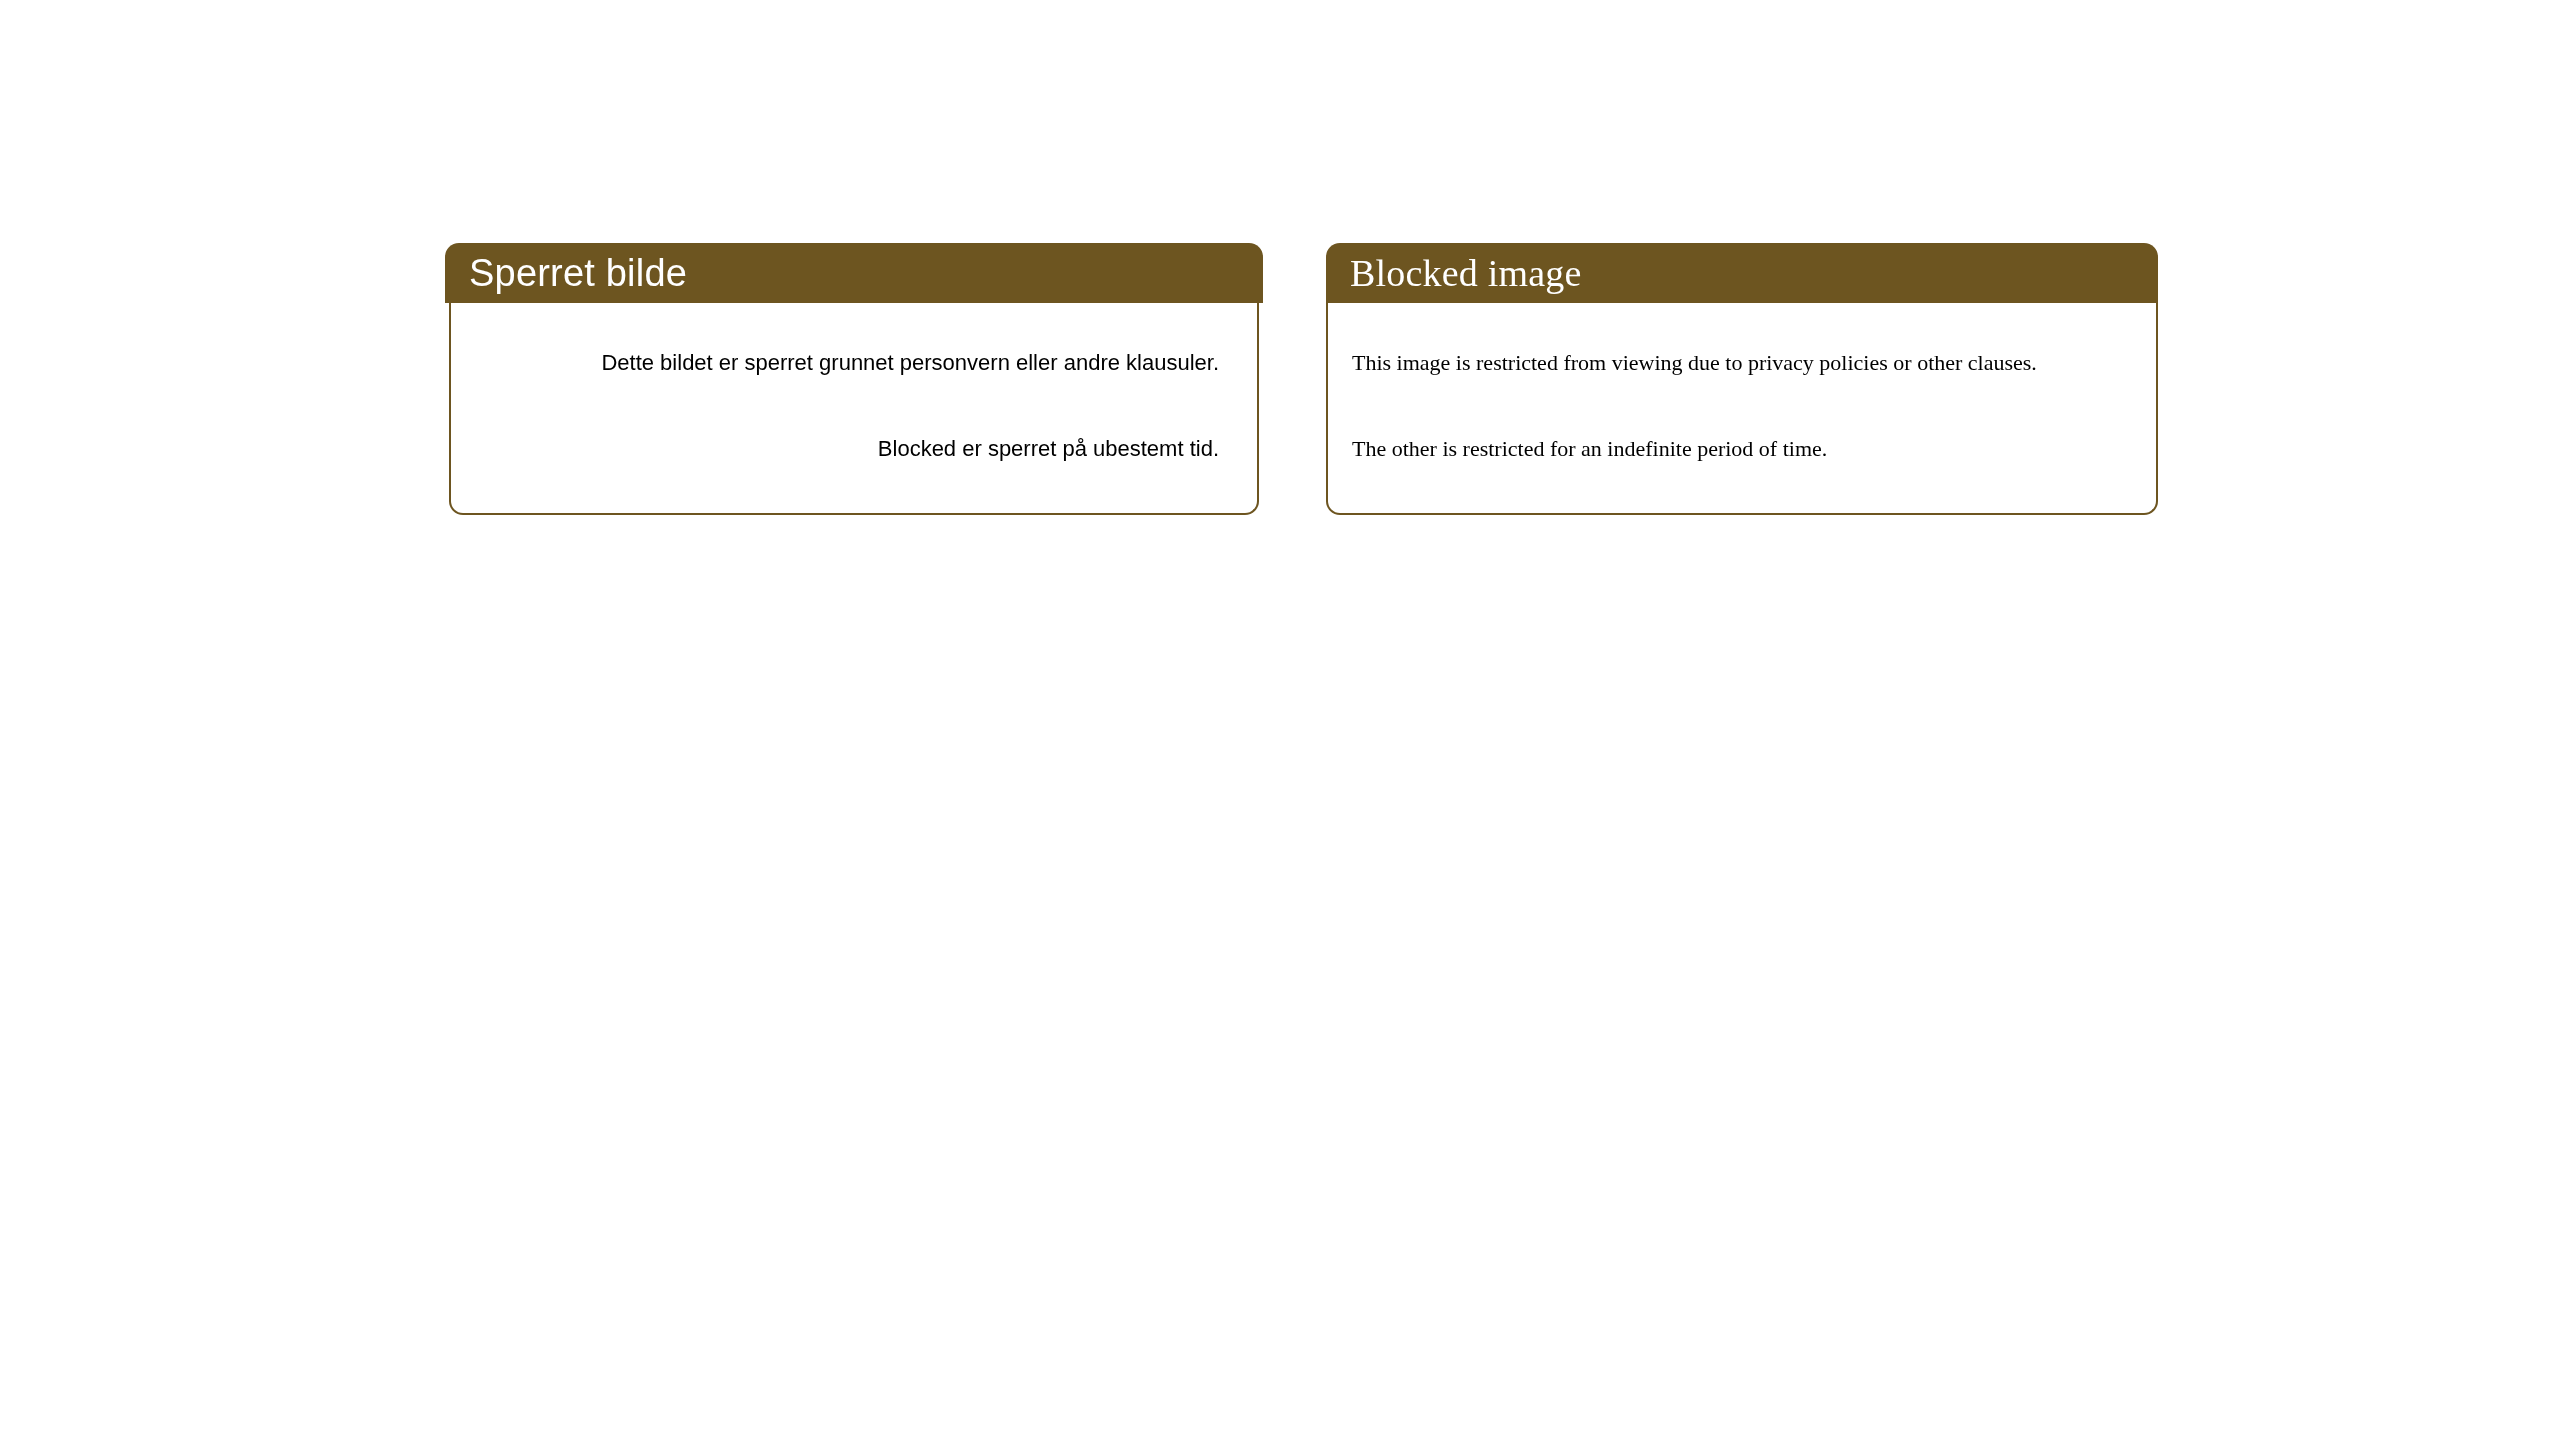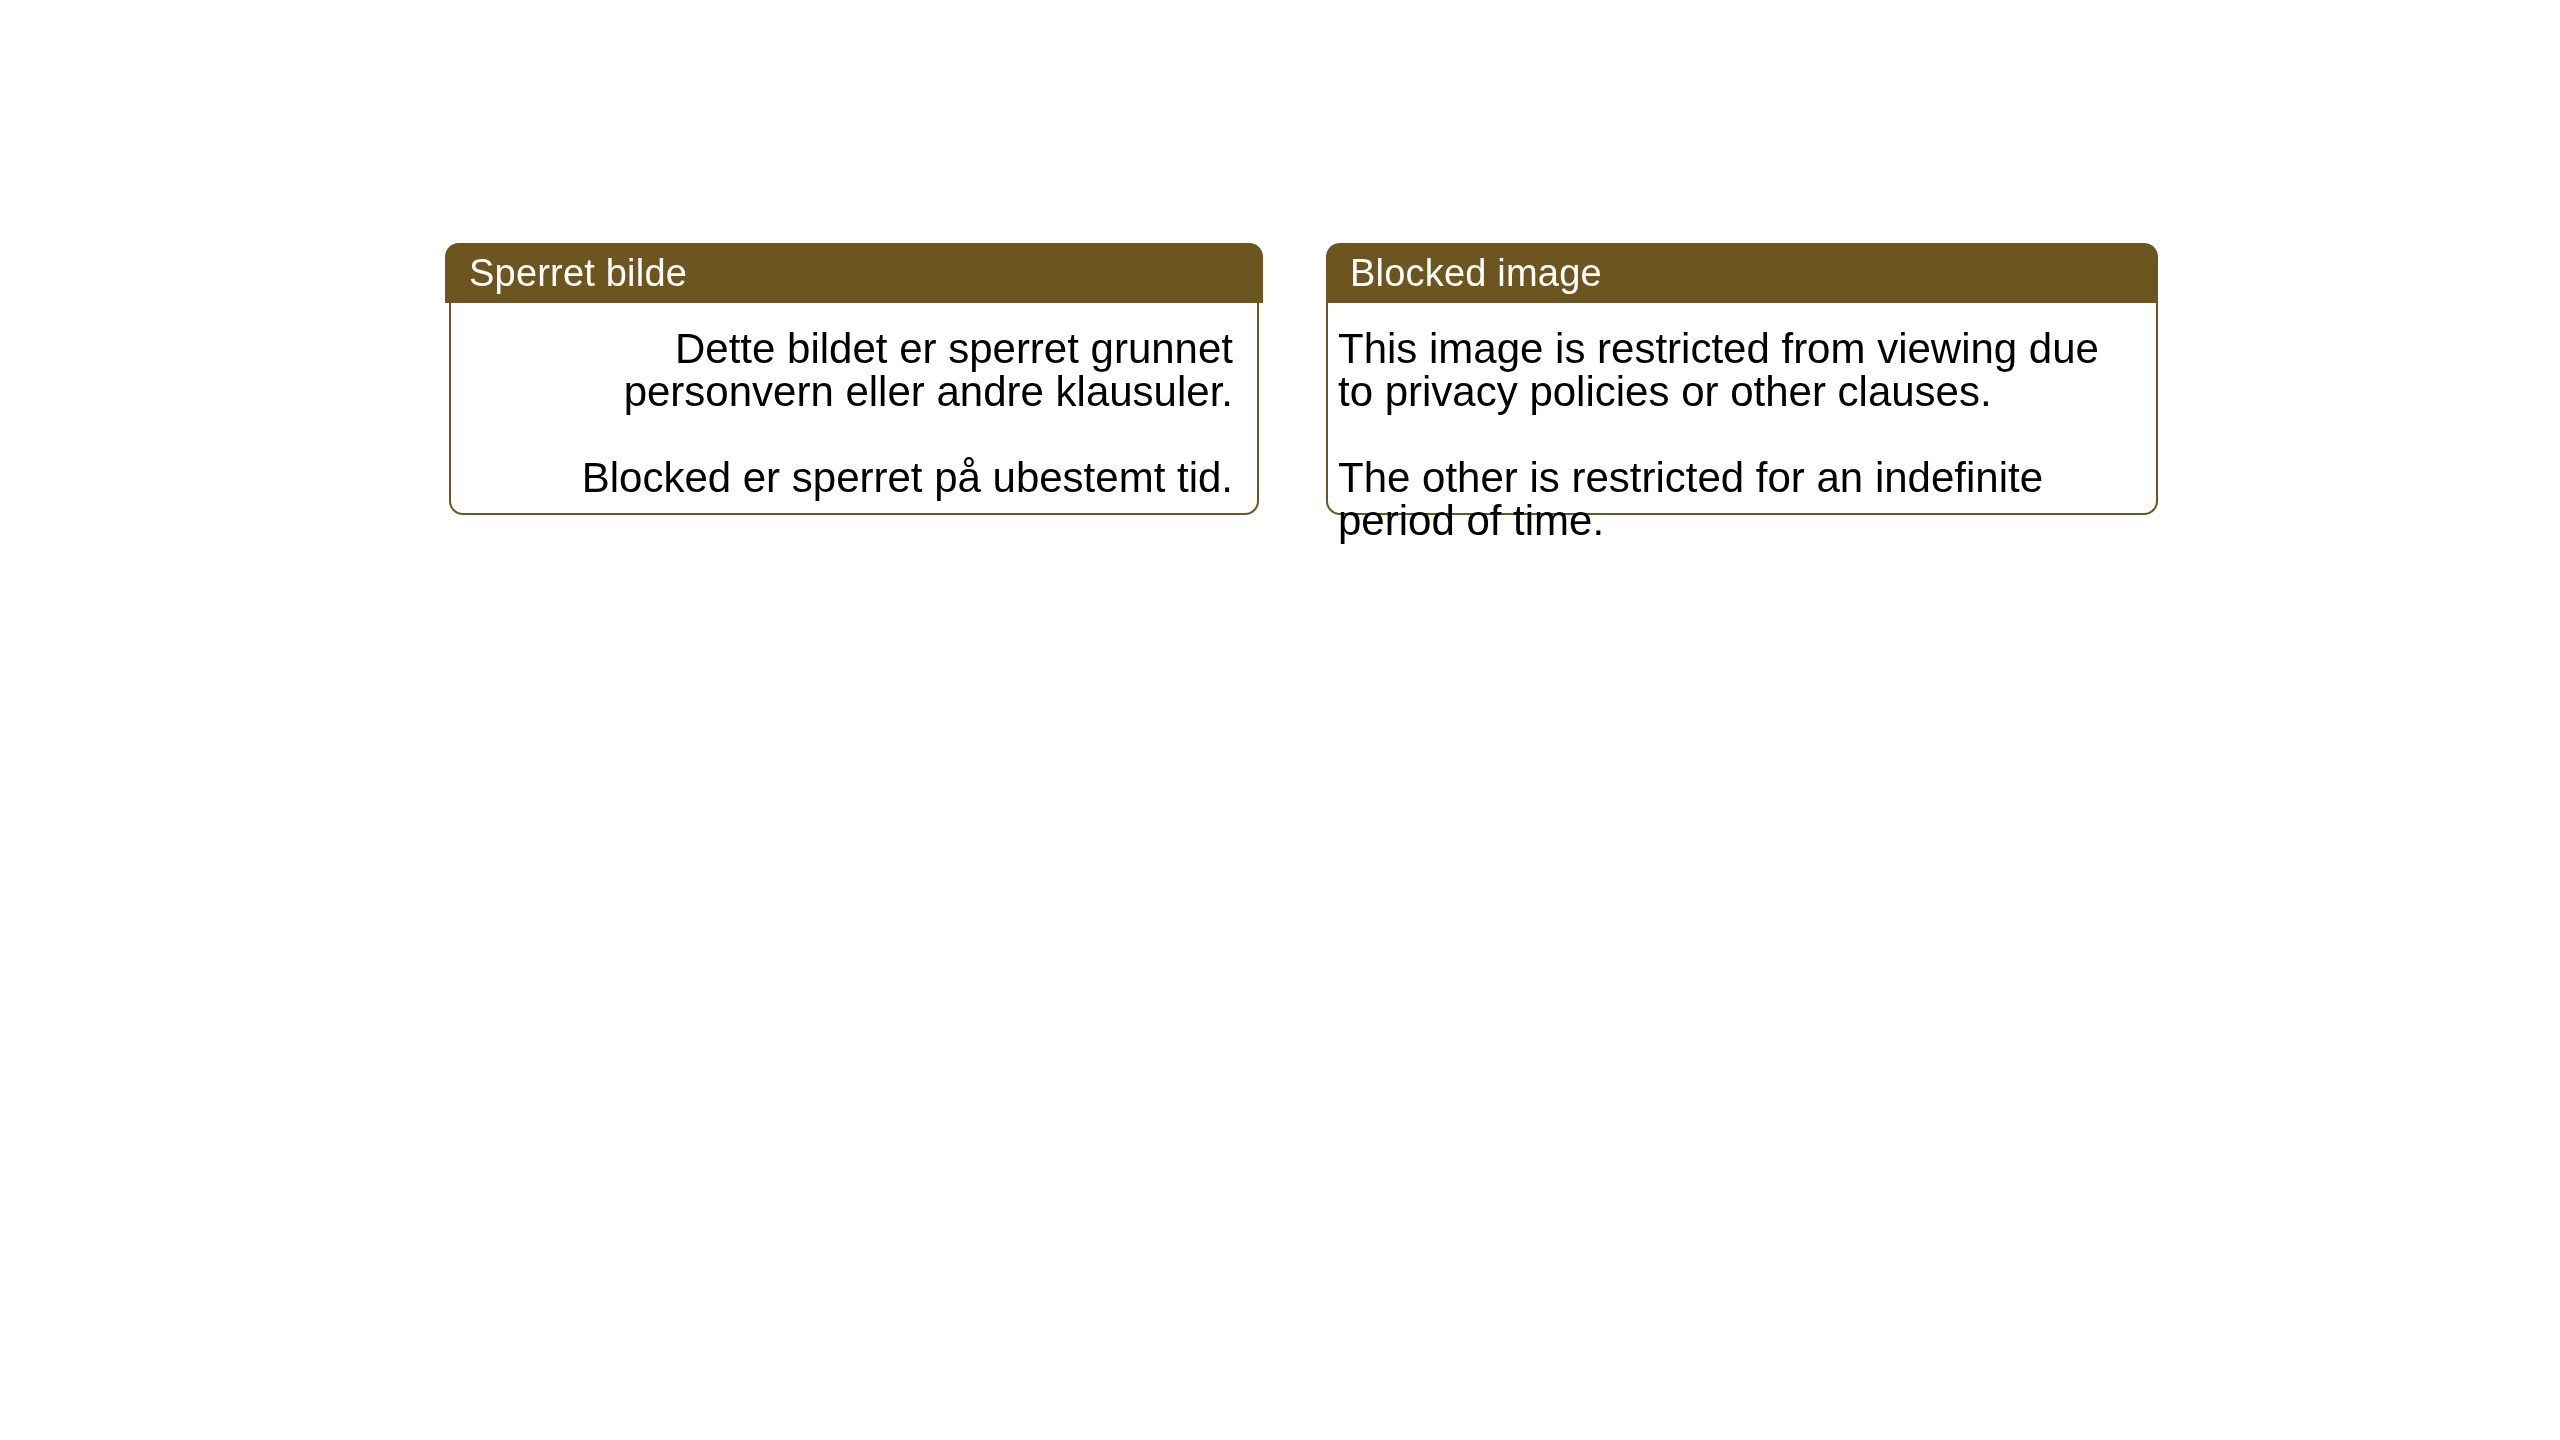--- a/index.html
+++ b/index.html
@@ -60,24 +60,24 @@
     box-sizing: border-box;
     background: #ffffff;
     border: 2px solid #6d5520;
     border-top: none;
     border-radius: 0 0 14px 14px;
     padding: 22px 22px 26px 22px;
   }
 
   .card-paragraph {
     color: #000000;
-    font-size: 42px;
+    font-size: 22px;
     line-height: 43px;
     font-weight: 400;
-    margin: 2px;
+    margin: 16px;
   }
 
   .card-paragraph + .card-paragraph {
     margin-top: 43px;
   }
 
   
   .card-nb {
     width: 818px;
     text-align: right;
@@ -88,20 +88,21 @@
   }
   .card-nb .card-body {
     width: 810px;
     margin-left: 4px;
     height: 212px;
   }
 
   
   .card-en {
     width: 748px;
+    font-family: Liberation Serif, serif;
   }
   .card-en .card-header {
     width: 832px;
   }
   .card-en .card-body {
     width: 832px;
     height: 212px;
     padding-left: 8px;
   }
 </style>

